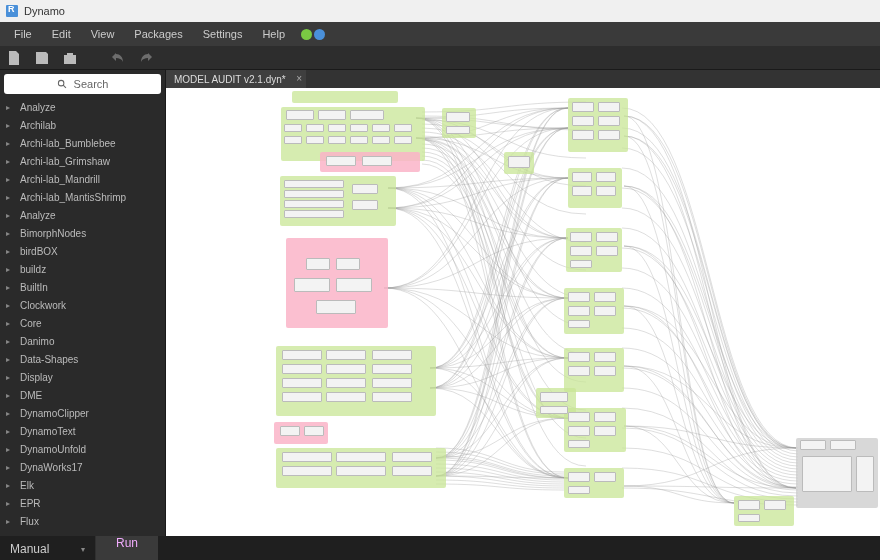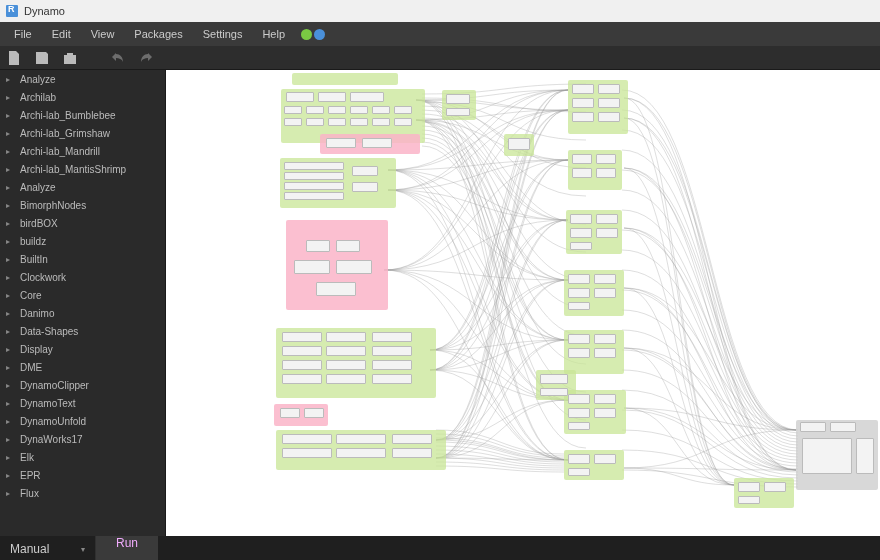--- a/index.html
+++ b/index.html
@@ -78,20 +78,27 @@
       <path d="M6 3L2 7l4 4V8c3 0 6 1 7 4 0-5-3-8-7-8z" fill="#bbb"></path>
     </svg>
   <svg class="tbtn" viewBox="0 0 16 16" style="opacity:.45">
       <path d="M10 3l4 4-4 4V8c-3 0-6 1-7 4 0-5 3-8 7-8z" fill="#bbb"></path>
     </svg>
 </div>
 
 <div class="workarea">
 
   <div class="sidebar">
+    <div class="search">
+      <svg viewBox="0 0 16 16">
+          <circle cx="6" cy="6" r="4" fill="none" stroke="#666" stroke-width="1.5"></circle>
+          <path d="M9 9l4 4" stroke="#666" stroke-width="1.5"></path>
+        </svg>
+      <span>Search</span>
+    </div>
     <div class="liblist" id="liblist">
         <div class="libitem">
           <span class="chev">▸</span>
           <span>Analyze</span>
         </div>
         <div class="libitem">
           <span class="chev">▸</span>
           <span>Archilab</span>
         </div>
         <div class="libitem">
@@ -179,20 +186,26 @@
           <span>EPR</span>
         </div>
         <div class="libitem">
           <span class="chev">▸</span>
           <span>Flux</span>
         </div>
       </div>
   </div>
 
   <div class="canvaswrap">
+    <div class="tabbar">
+      <div class="tab">
+        <span>MODEL AUDIT v2.1.dyn*</span>
+        <span class="close">×</span>
+      </div>
+    </div>
     <div class="canvas" id="canvas">
       <svg class="wires" id="wires">
           <path d="M250 30 C 326 30, 326 20, 402 20"></path>
           <path d="M250 30 C 326 30, 326 40, 402 40"></path>
           <path d="M250 30 C 326 30, 326 90, 402 90"></path>
           <path d="M250 30 C 326 30, 326 150, 402 150"></path>
           <path d="M250 30 C 326 30, 326 210, 402 210"></path>
           <path d="M250 30 C 326 30, 326 270, 402 270"></path>
           <path d="M250 30 C 326 30, 326 330, 402 330"></path>
           <path d="M250 30 C 326 30, 326 390, 402 390"></path>

